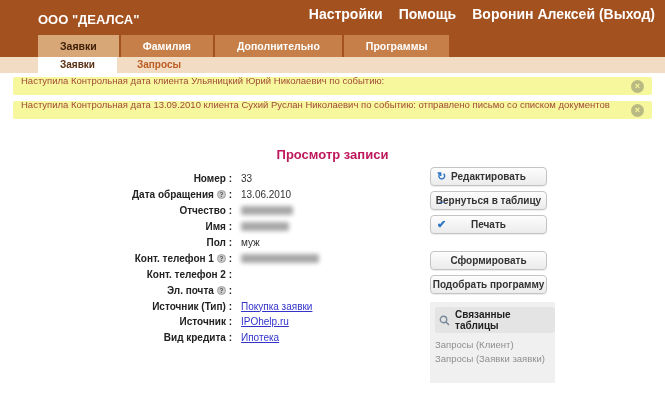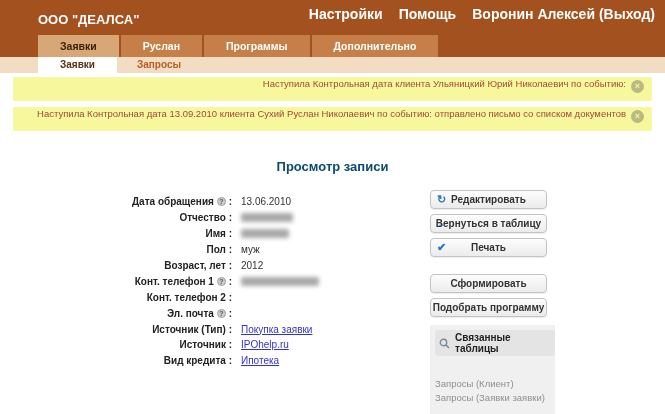--- a/index.html
+++ b/index.html
@@ -19,28 +19,28 @@
   .tabs{ position:absolute; left:38px; bottom:0; display:flex; }
   .tab{ height:22px; line-height:22px; padding:0 22px; margin-right:2px;
         background:var(--tab-inactive); color:#fff; font-size:10.5px; font-weight:bold;
         cursor:pointer; white-space:nowrap; }
   .tab.active{ background:var(--tab-active-bg); color:var(--tab-active-text); }
   .subtabs{ background:var(--subrow-bg); height:16px; display:flex; align-items:center; }
   .subtab{ font-size:10px; font-weight:bold; padding:0 14px; height:16px; line-height:16px; cursor:pointer; }
   .subtab.active{ background:#fff; color:var(--subtab-active-text); padding:0 22px; margin-left:38px; }
   .subtab.link{ color:var(--subtab-link); margin-left:6px; }
   .notifications{ padding:4px 13px 0 13px; }
-  .note{ position:relative; background:var(--note-bg); border-radius:2px; height:24px;
-         margin-bottom:6px; display:flex; align-items:center; padding:0 26px 12px 8px;justify-content:flex-end; }
+  .note{ position:relative; background:var(--note-bg); border-radius:2px; height:18px;
+         margin-bottom:6px; display:flex; align-items:center; padding:0 26px 12px 8px; }
   .note-text{ color:var(--note-text); font-size:9.5px; white-space:nowrap; overflow:hidden; }
   .note-close{ position:absolute; right:8px; top:3px; width:13px; height:13px; border-radius:50%;
     background:#b9b983; color:#f7f79d; font-size:9px; line-height:13px; text-align:center;
     cursor:pointer; font-weight:bold; }
   .main{ position:relative; padding-top:22px; }
-  .page-title{ text-align:center; font-size:13px; font-weight:bold; color:#0c4a6e; margin-bottom:20px; }
+  .page-title{ text-align:center; font-size:13px; font-weight:bold; color:#be185d; margin-bottom:9px; }
   .content{ position:relative; }
   .form-row{ display:flex; height:15.9px; align-items:center; }
   .form-label{ width:232px; text-align:right; font-size:10px; font-weight:bold; color:#222; white-space:nowrap; }
   .help-icon{ display:inline-block; width:9px; height:9px; border-radius:50%; background:#cfcfcf;
     border:1px solid #9e9e9e; color:#555; font-size:7px; line-height:8px; text-align:center;
     font-weight:bold; vertical-align:1px; margin-left:3px; cursor:pointer; }
   .form-value{ margin-left:9px; font-size:10px; color:#333; white-space:nowrap; }
   .form-value a{ color:var(--link-blue); text-decoration:underline; }
   .blur-block{ height:9px; background:#a8a8a8; border-radius:2px; filter:blur(2px); margin-left:9px; }
   .sidebar{ position:absolute; left:430px; top:-4px; width:128px; }
@@ -48,35 +48,35 @@
     border-radius:4px; background:linear-gradient(#fdfdfd,#ebebeb); font-size:10px; font-weight:bold;
     color:#333; text-align:center; line-height:17px; position:relative; cursor:pointer;
     box-shadow:0 1px 1px rgba(0,0,0,0.08); }
   .action-btn .btn-icon{ position:absolute; left:6px; top:0; color:var(--icon-blue); font-size:11px;
     font-weight:bold; line-height:17px; }
   .btn-gap{ height:12px; }
   .related{ margin-top:8px; background:#f0f0f0; width:125px; padding:5px 0 18px 5px; }
   .related-header{ display:inline-flex; align-items:center; background:#e4e4e4; border-radius:3px;
     padding:2px 8px 2px 4px; font-size:10px; font-weight:bold; color:#222; }
   .magnifier{ margin-right:5px; display:inline-flex; }
-  .related-links{ margin-top:21px; }
+  .related-links{ margin-top:5px; }
   .related-links a{ display:block; color:var(--related-link); font-size:9.5px; line-height:13.5px;
     text-decoration:none; cursor:pointer; }
 </style>
 </head>
 <body>
 
 <div class="header">
   <div class="app-title">ООО "ДЕАЛСА"</div>
   <div class="header-links" id="header-links"><a href="#">Настройки</a><a href="#">Помощь</a><a href="#">Воронин Алексей (Выход)</a></div>
   <div class="tabs" id="tabs">
       <div class="tab active">Заявки</div>
-      <div class="tab">Руслан</div>
+      <div class="tab">Фамилия</div>
+      <div class="tab">Дополнительно</div>
       <div class="tab">Программы</div>
-      <div class="tab">Дополнительно</div>
     </div>
 </div>
 
 <div class="subtabs" id="subtabs">
     <div class="subtab active">Заявки</div>
     <div class="subtab link">Запросы</div>
   </div>
 
 <div class="notifications" id="notifications">
     <div class="note">
@@ -87,38 +87,38 @@
       <span class="note-text">Наступила Контрольная дата 13.09.2010 клиента Сухий Руслан Николаевич по событию: отправлено письмо со списком документов</span>
       <span class="note-close">×</span>
     </div>
   </div>
 
 <div class="main">
   <div class="page-title">Просмотр записи</div>
   <div class="content">
     <div class="form" id="form">
         <div class="form-row">
+          <span class="form-label">Номер :</span>
+          <span class="form-value">33</span>
+        </div>
+        <div class="form-row">
           <span class="form-label">Дата обращения<span class="help-icon">?</span> :</span>
           <span class="form-value">13.06.2010</span>
         </div>
         <div class="form-row">
           <span class="form-label">Отчество :</span>
           <div class="blur-block" style="width: 52px;"></div>
         </div>
         <div class="form-row">
           <span class="form-label">Имя :</span>
           <div class="blur-block" style="width: 48px;"></div>
         </div>
         <div class="form-row">
           <span class="form-label">Пол :</span>
           <span class="form-value">муж</span>
-        </div>
-        <div class="form-row">
-          <span class="form-label">Возраст, лет :</span>
-          <span class="form-value">2012</span>
         </div>
         <div class="form-row">
           <span class="form-label">Конт. телефон 1<span class="help-icon">?</span> :</span>
           <div class="blur-block" style="width: 78px;"></div>
         </div>
         <div class="form-row">
           <span class="form-label">Конт. телефон 2 :</span>
         </div>
         <div class="form-row">
           <span class="form-label">Эл. почта<span class="help-icon">?</span> :</span>

